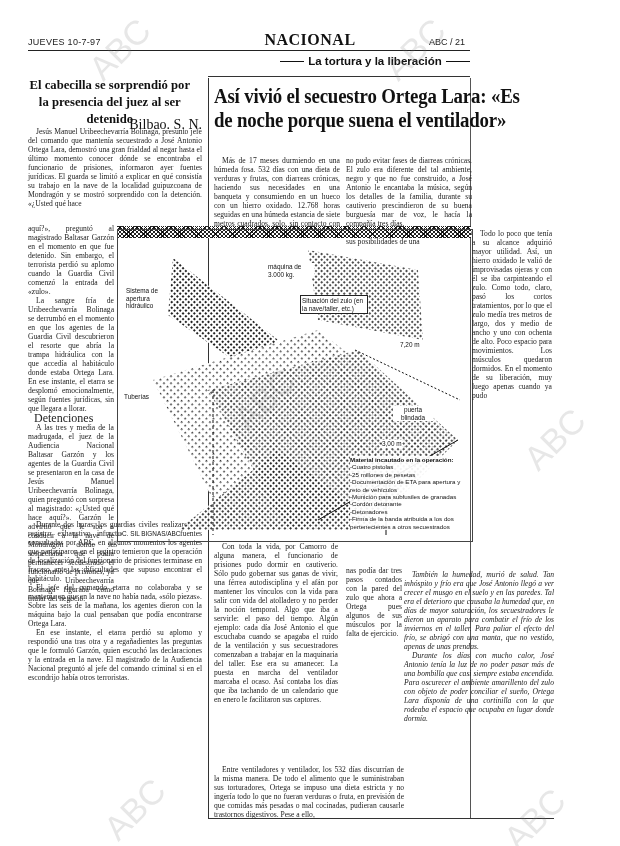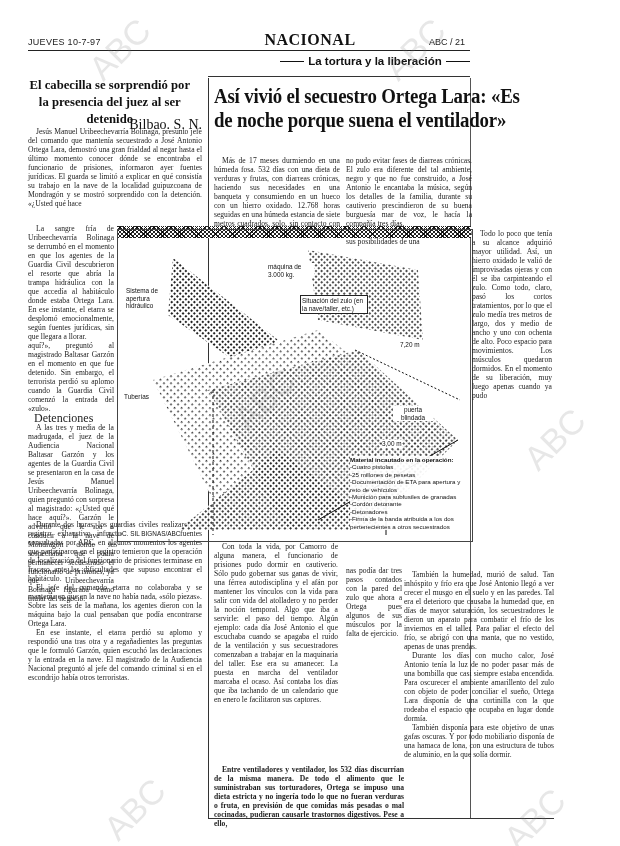--- a/index.html
+++ b/index.html
@@ -28,21 +28,21 @@
   
   .main-box { left:208px; top:78px; width:262px; height:740px; border-left:1px solid #333; }
   .main-rule-top { left:208px; top:76px; width:262px; height:1px; background:#333; }
   .main-head { left:214px; top:84px; width:258px; font-family:"Liberation Serif", serif; font-weight:bold; font-size:20.5px; line-height:24px; letter-spacing:-0.2px; text-align:center; transform:scaleX(0.92); transform-origin:left top; white-space:nowrap; }
   .main-head span { display:block; }
   .m-col1 { left:214px; top:156px; width:126px; }
   .m-col2 { left:346px; top:156px; width:126px; }
   .right-narrow { left:472px; top:229px; width:80px; }
   .main-bottom1 { left:214px; top:542px; width:124px; }
   .main-bottom2 { left:346px; top:566px; width:124px; }
-  .wide-bottom { left:404px; top:570px; width:150px; }
+  .wide-bottom { left:404px; top:570px; width:150px;font-style:italic; }
 
   
   .illus { left:117px; top:229px; width:354px; height:311px; border:1px solid #444; overflow:hidden;
            background:
              repeating-linear-gradient(45deg, rgba(0,0,0,0.0) 0 2px, rgba(0,0,0,0.0) 2px 4px); }
   .illus-top { left:117px; top:226px; width:354px; height:12px;
                background: repeating-linear-gradient(45deg,#222 0 1px,#fff 1px 3px), repeating-linear-gradient(-45deg,#222 0 1px,#fff 1px 3px);
                background-blend-mode:multiply; }
   .label { font-family:"Liberation Sans", sans-serif; font-size:6.4px; line-height:7.5px; color:#111; background:#fff; }
   .legend { font-family:"Liberation Sans", sans-serif; font-size:6.2px; line-height:7.4px; color:#111; background:rgba(255,255,255,0.92); }
@@ -65,22 +65,22 @@
   <span>La tortura y la liberación</span>
   <span class="line"></span>
 </div>
 
 <div class="abs left-head">El cabecilla se sorprendió por la presencia del juez al ser detenido</div>
 <div class="abs byline">Bilbao. S. N.</div>
 <div class="abs col left-top">
   <p>Jesús Manuel Uribeechevarría Bolinaga, presunto jefe del comando que mantenía secuestrado a José Antonio Ortega Lara, demostró una gran frialdad al negar hasta el último momento conocer dónde se encontraba el funcionario de prisiones, informaron ayer fuentes jurídicas. El guarda se limitó a explicar en qué consistía su trabajo en la nave de la localidad guipuzcoana de Mondragón y se mostró sorprendido con la detención. «¿Usted qué hace</p>
 </div>
 <div class="abs col left-narrow">
+  <p style="text-indent:0">aquí?», preguntó al magistrado Baltasar Garzón en el momento en que fue detenido. Sin embargo, el terrorista perdió su aplomo cuando la Guardia Civil comenzó la entrada del «zulo».</p>
   <p>La sangre fría de Uribeechevarría Bolinaga se derrumbó en el momento en que los agentes de la Guardia Civil descubrieron el resorte que abría la trampa hidráulica con la que accedía al habitáculo donde estaba Ortega Lara. En ese instante, el etarra se desplomó emocionalmente, según fuentes jurídicas, sin que llegara a llorar.</p>
-  <p style="text-indent:0">aquí?», preguntó al magistrado Baltasar Garzón en el momento en que fue detenido. Sin embargo, el terrorista perdió su aplomo cuando la Guardia Civil comenzó la entrada del «zulo».</p>
   <p class="sub">Detenciones</p>
   <p>A las tres y media de la madrugada, el juez de la Audiencia Nacional Baltasar Garzón y los agentes de la Guardia Civil se presentaron en la casa de Jesús Manuel Uribeechevarría Bolinaga, quien preguntó con sorpresa al magistrado: «¿Usted qué hace aquí?». Garzón le advirtió que le iba a conducir a la nave de Mondragón donde se sospechaba que podía permanecer secuestrado el funcionario de prisiones, ya que Uribeechevarría Bolinaga figuraba como titular del negocio.</p>
 </div>
 <div class="abs col left-bottom">
   <p>Durante dos horas, los guardias civiles realizaron un registro exhaustivo infructuoso. Según las fuentes consultadas por ABC, en algunos momentos los agentes que participaron en el registro temieron que la operación de localización del funcionario de prisiones terminase en fracaso ante las dificultades que supuso encontrar el habitáculo.</p>
   <p>El jefe del comando etarra no colaboraba y se mantenía en que en la nave no había nada, «sólo piezas». Sobre las seis de la mañana, los agentes dieron con la máquina bajo la cual pensaban que podía encontrarse Ortega Lara.</p>
   <p>En ese instante, el etarra perdió su aplomo y respondió una tras otra y a regañadientes las preguntas que le formuló Garzón, quien escuchó las declaraciones y la entrada en la nave. El magistrado de la Audiencia Nacional preguntó al jefe del comando criminal si en el escondrijo había otros terroristas.</p>
 </div>
 
 <div class="abs main-rule-top"></div>
@@ -147,23 +147,22 @@
 
 <div class="abs col main-bottom1">
   <p>Con toda la vida, por Camorro de alguna manera, el funcionario de prisiones pudo dormir en cautiverio. Sólo pudo gobernar sus ganas de vivir, una férrea autodisciplina y el afán por mantener los vínculos con la vida para salir con vida del atolladero y no perder la noción temporal. Algo que iba a servirle: el paso del tiempo. Algún ejemplo: cada día José Antonio el que escuchaba cuando se apagaba el ruido de la ventilación y sus secuestradores comenzaban a trabajar en la maquinaria del taller. Ese era su amanecer. La puesta en marcha del ventilador marcaba el ocaso. Así contaba los días que iba tachando de un calendario que en enero le facilitaron sus captores.</p>
 </div>
 <div class="abs col main-bottom2" style="width:56px;">
   <p style="text-indent:0">nas podía dar tres pasos contados con la pared del zulo que ahora a Ortega pues algunos de sus músculos por la falta de ejercicio.</p>
 </div>
 <div class="abs col wide-bottom">
   <p>También la humedad, murió de salud. Tan inhóspito y frío era que José Antonio llegó a ver crecer el musgo en el suelo y en las paredes. Tal era el deterioro que causaba la humedad que, en días de mayor saturación, los secuestradores le dieron un aparato para combatir el frío de los inviernos en el taller. Para paliar el efecto del frío, se abrigó con una manta, que no vestido, apenas de unas prendas.</p>
   <p>Durante los días con mucho calor, José Antonio tenía la luz de no poder pasar más de una bombilla que casi siempre estaba encendida. Para oscurecer el ambiente amarillento del zulo con objeto de poder conciliar el sueño, Ortega Lara disponía de una cortinilla con la que rodeaba el espacio que ocupaba en lugar donde dormía.</p>
-  <p>También disponía para este objetivo de unas gafas oscuras. Y por todo mobiliario disponía de una hamaca de lona, con una estructura de tubos de aluminio, en la que solía dormir.</p>
 </div>
-<div class="abs col" style="left:214px;top:765px;width:190px;font-weight:bold;">
+<div class="abs col" style="left:214px;top:765px;width:190px;">
   <p>Entre ventiladores y ventilador, los 532 días discurrían de la misma manera. De todo el alimento que le suministraban sus torturadores, Ortega se impuso una dieta estricta y no ingería todo lo que no fueran verduras o fruta, en previsión de que comidas más pesadas o mal cocinadas, pudieran causarle trastornos digestivos. Pese a ello,</p>
 </div>
 <div class="abs bottom-rule"></div>
 
 <div class="abs watermark" style="left:85px;top:30px;">ABC</div>
 <div class="abs watermark" style="left:380px;top:30px;">ABC</div>
 <div class="abs watermark" style="left:230px;top:380px;">ABC</div>
 <div class="abs watermark" style="left:520px;top:420px;">ABC</div>
 <div class="abs watermark" style="left:100px;top:790px;">ABC</div>
 <div class="abs watermark" style="left:500px;top:800px;">ABC</div>

